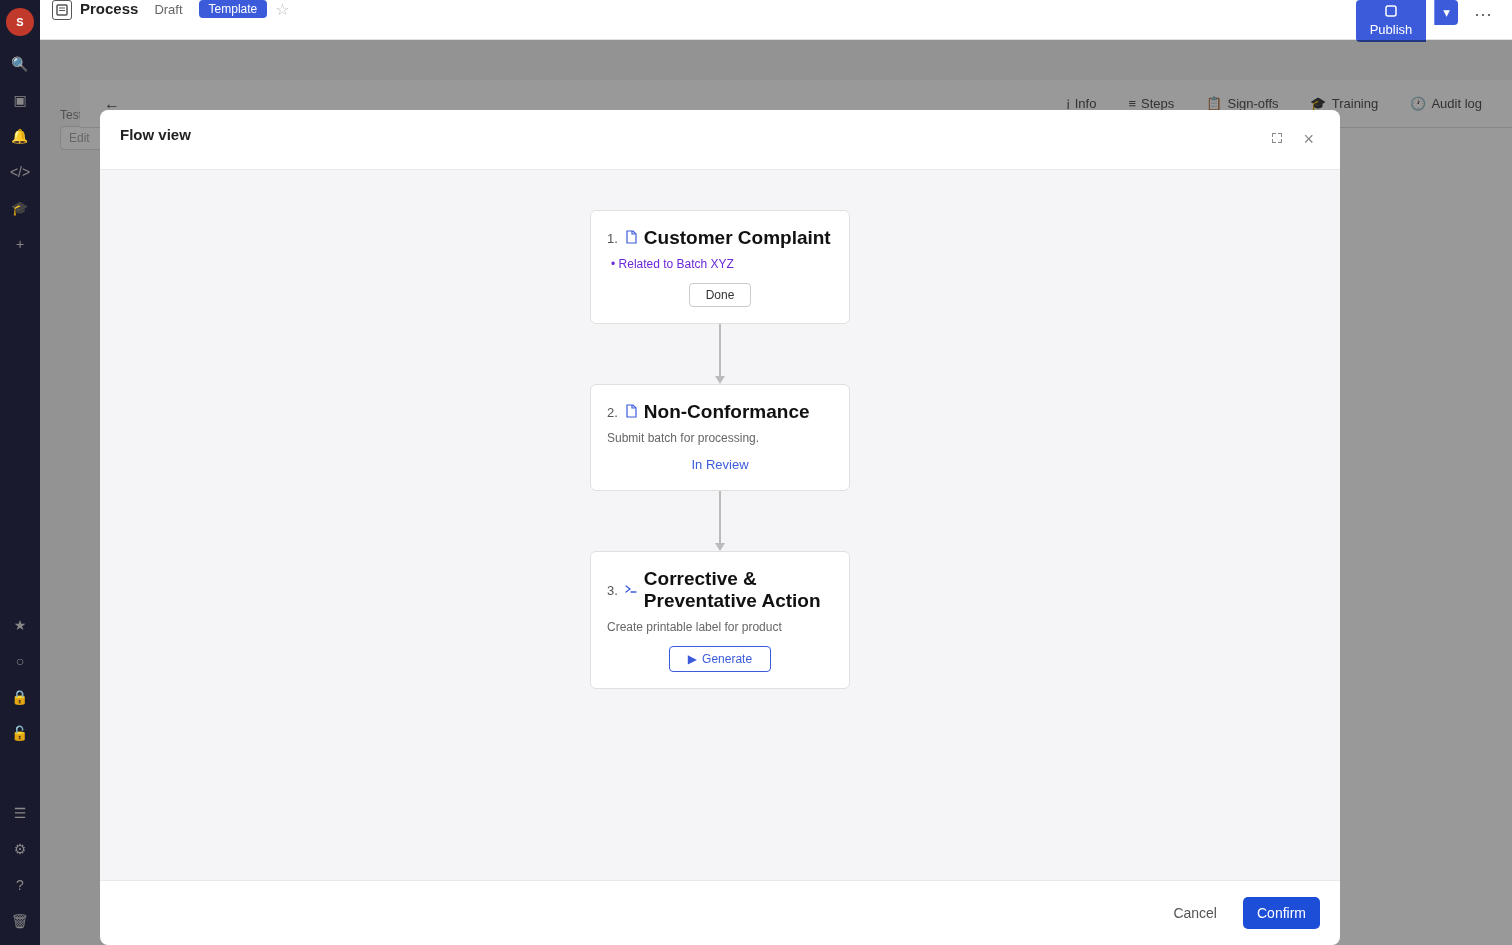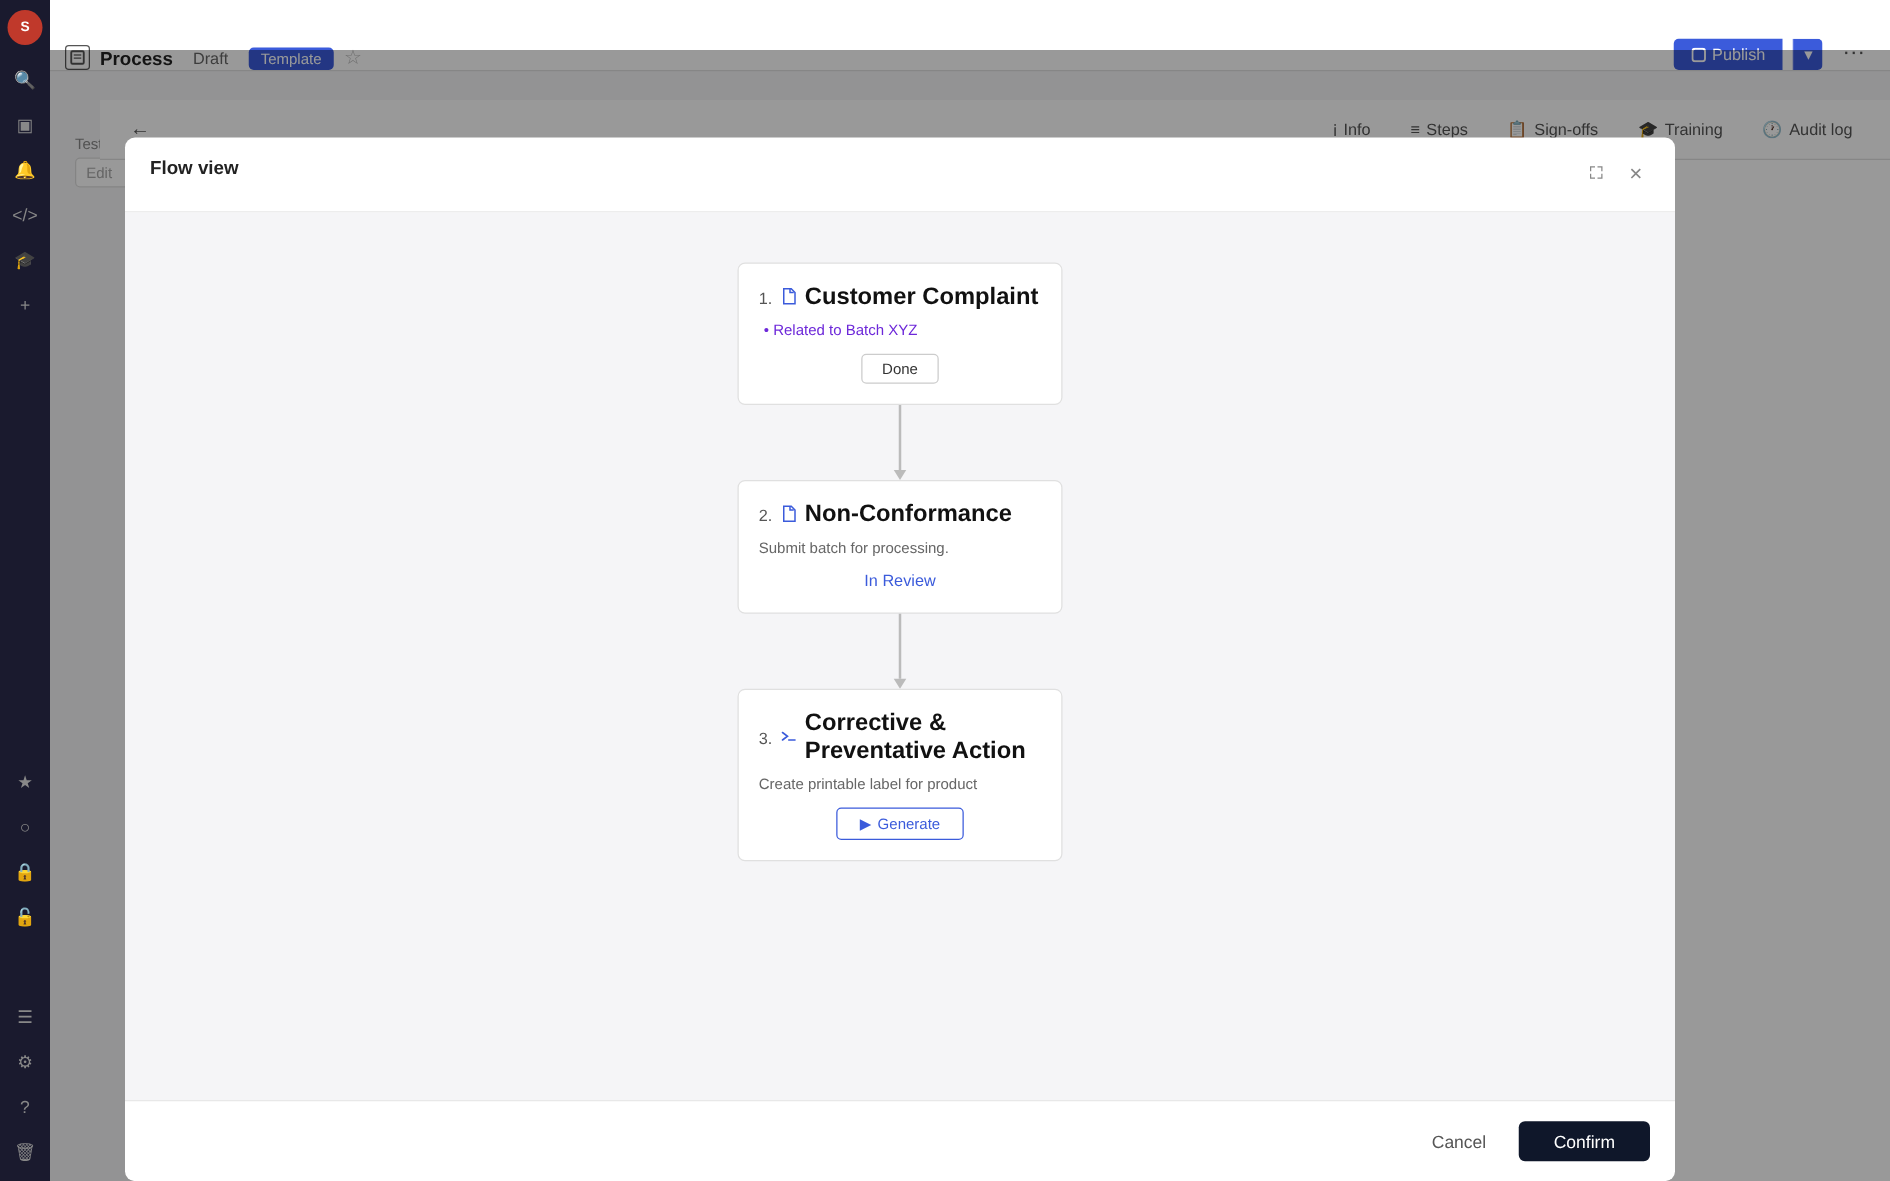--- a/index.html
+++ b/index.html
@@ -1,24 +1,24 @@
 <!DOCTYPE html>
 <html><head>
   <meta charset="utf-8">
   <style>
     * { box-sizing: border-box; margin: 0; padding: 0; }
     body { font-family: -apple-system, BlinkMacSystemFont, 'Segoe UI', sans-serif; background: #f0f0f0; width: 1512px; height: 945px; overflow: hidden; }
 
     
     .topbar {
-      height: 57px;
+      height: 40px;
       background: #fff;
       border-bottom: 1px solid #e0e0e0;
       display: flex;
-      align-items: flex-end;
+      align-items: flex-start;
       padding: 0 12px;
       gap: 8px;
       position: relative;
       z-index: 10;
     }
     .topbar-process-icon {
       width: 20px; height: 20px;
       border: 1.5px solid #555;
       border-radius: 3px;
       display: flex; align-items: center; justify-content: center;
@@ -50,21 +50,21 @@
     .topbar-spacer { flex: 1; }
     .topbar-publish-btn {
       background: #3b5bdb;
       color: white;
       border: none;
       border-radius: 4px 0 0 4px;
       padding: 5px 14px;
       font-size: 13px;
       font-weight: 500;
       cursor: pointer;
-      display: flex; align-items: center; gap: 5px;
+      display: flex; align-items: center; gap: 5px; flex-direction: column;
     }
     .topbar-publish-arrow {
       background: #3b5bdb;
       color: white;
       border: none;
       border-left: 1px solid rgba(255,255,255,0.3);
       border-radius: 0 4px 4px 0;
       padding: 5px 8px;
       cursor: pointer;
     }
@@ -215,27 +215,27 @@
     }
     .btn-cancel {
       background: transparent;
       border: none;
       color: #555;
       font-size: 14px;
       cursor: pointer;
       padding: 8px 16px;
     }
     .btn-confirm {
-      background: #0f172a;
+      background: #1d4ed8;
       color: white;
       border: none;
       border-radius: 5px;
       font-size: 14px;
       font-weight: 500;
-      padding: 8px 28px;
+      padding: 8px 14px;
       cursor: pointer;
     }
 
     
     .flow-container {
       display: flex;
       flex-direction: column;
       align-items: center;
       gap: 0;
       width: 400px;

